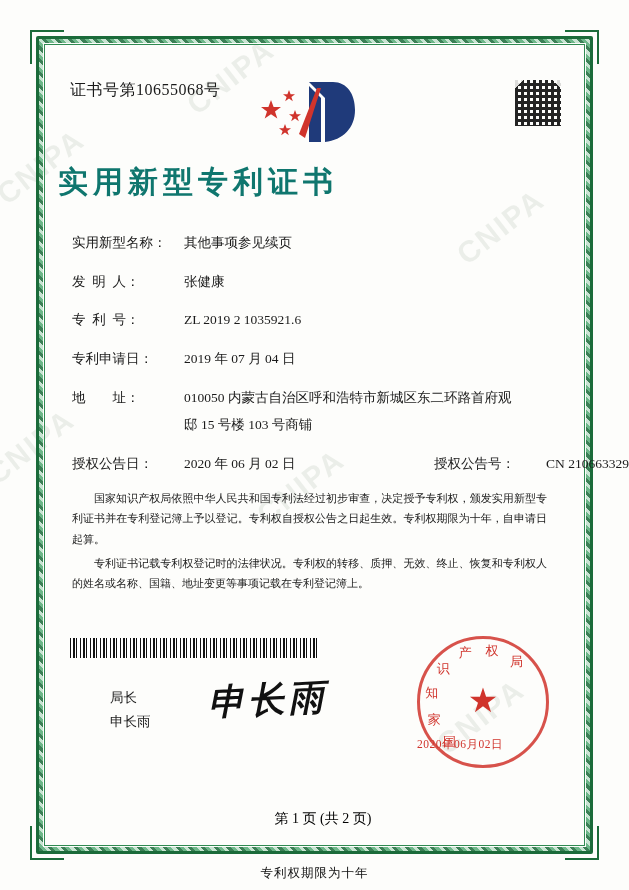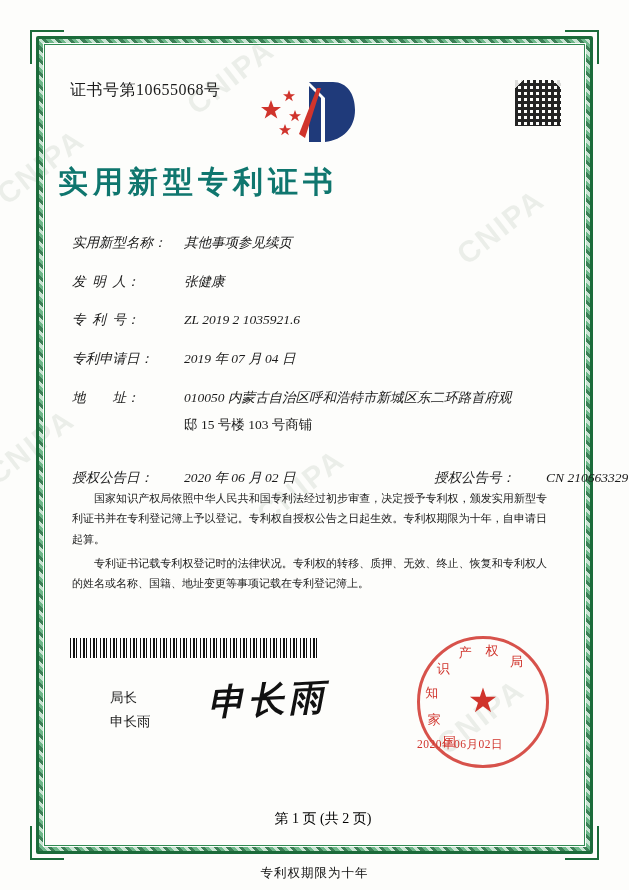--- a/index.html
+++ b/index.html
@@ -155,40 +155,39 @@
     left: 14px;
     right: 10px;
     top: 172px;
     font-size: 13.5px;
     line-height: 1.9;
   }
   .field-row {
     display: flex;
     align-items: flex-start;
     margin-bottom: 13px;
-    font-style: italic;
   }
   .field-label {
     width: 112px;
     flex: 0 0 112px;
     white-space: pre;
   }
   .field-value {
     flex: 1 1 auto;
   }
   .field-row.two-col .field-value { flex: 0 0 auto; width: 250px; }
   .sub-label {
     flex: 0 0 auto;
     width: 112px;
     white-space: pre;
   }
   .addr-cont {
     margin-left: 112px;
     margin-top: -11px;
-    margin-bottom: 27px;
+    margin-bottom: 13px;
   }
 
   .paragraphs {
     position: absolute;
     left: 14px;
     right: 24px;
     top: 430px;
     font-size: 11px;
     line-height: 1.85;
     text-align: justify;

